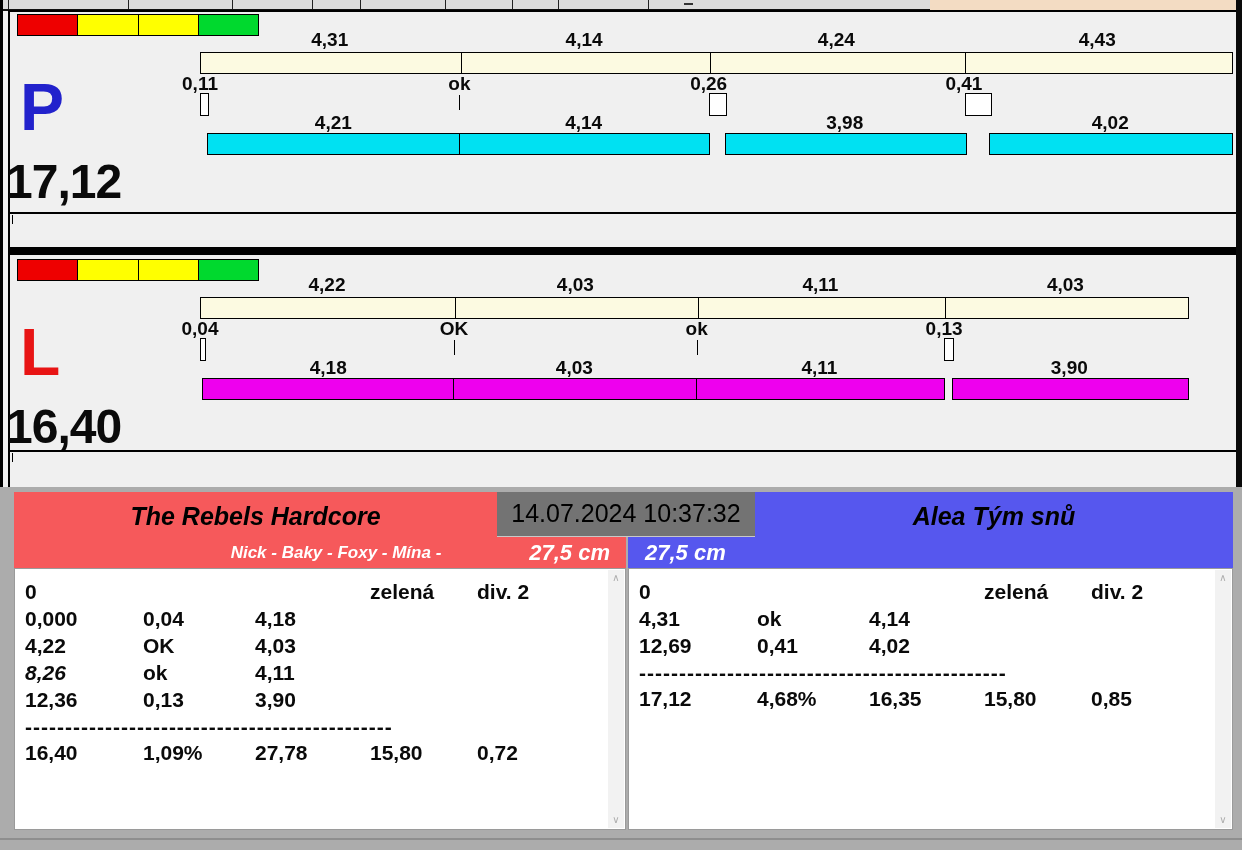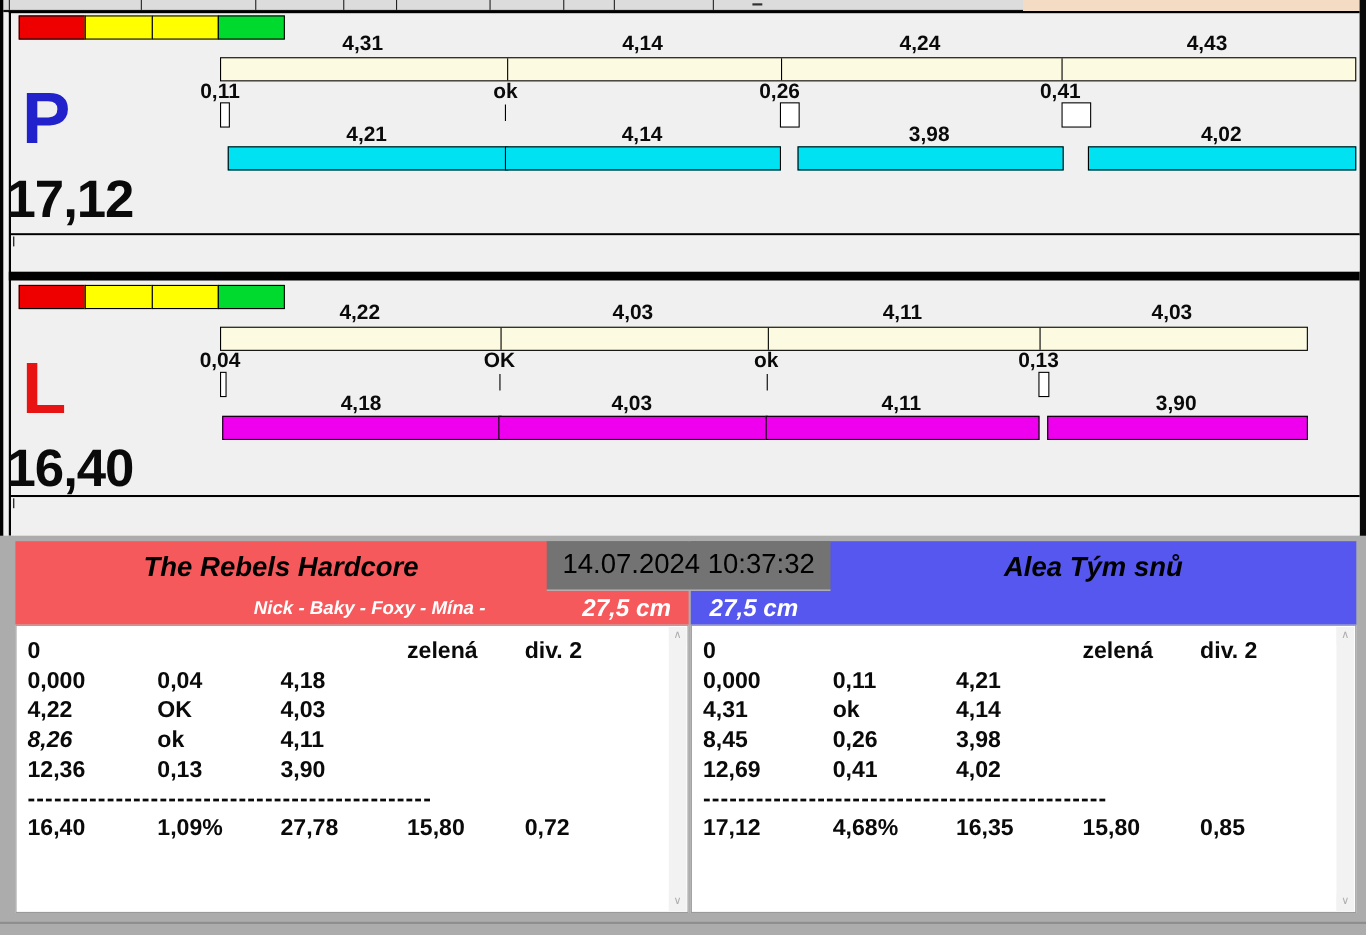--- a/index.html
+++ b/index.html
@@ -204,23 +204,21 @@
         </div>
       <div class="scrollbar">
         <div class="sb-btn sb-up">∧</div>
         <div class="sb-btn sb-down">∨</div>
       </div>
     </div>
 
     <div class="table-panel right">
       <div class="trows">
           <div class="trow"><span class="tcell" style="width: 118px;">0</span><span class="tcell" style="width: 112px;"></span><span class="tcell" style="width: 115px;"></span><span class="tcell" style="width: 107px;">zelená</span><span class="tcell" style="width: 120px;">div. 2</span></div>
-          <div class="trow"><span class="tcell" style="width: 118px;">0,000</span><span class="tcell" style="width: 112px;">0,11</span><span class="tcell" style="width: 115px;">4,21</span><span class="tcell" style="width: 107px;"></span><span class="tcell" style="width: 120px;"></span></div>
           <div class="trow"><span class="tcell" style="width: 118px;">4,31</span><span class="tcell" style="width: 112px;">ok</span><span class="tcell" style="width: 115px;">4,14</span><span class="tcell" style="width: 107px;"></span><span class="tcell" style="width: 120px;"></span></div>
-          <div class="trow"><span class="tcell" style="width: 118px;">8,45</span><span class="tcell" style="width: 112px;">0,26</span><span class="tcell" style="width: 115px;">3,98</span><span class="tcell" style="width: 107px;"></span><span class="tcell" style="width: 120px;"></span></div>
           <div class="trow"><span class="tcell" style="width: 118px;">12,69</span><span class="tcell" style="width: 112px;">0,41</span><span class="tcell" style="width: 115px;">4,02</span><span class="tcell" style="width: 107px;"></span><span class="tcell" style="width: 120px;"></span></div>
           <div class="trow sep">----------------------------------------------</div>
           <div class="trow totals"><span class="tcell" style="width: 118px;">17,12</span><span class="tcell" style="width: 112px;">4,68%</span><span class="tcell" style="width: 115px;">16,35</span><span class="tcell" style="width: 107px;">15,80</span><span class="tcell" style="width: 120px;">0,85</span></div>
         </div>
       <div class="scrollbar">
         <div class="sb-btn sb-up">∧</div>
         <div class="sb-btn sb-down">∨</div>
       </div>
     </div>
 

